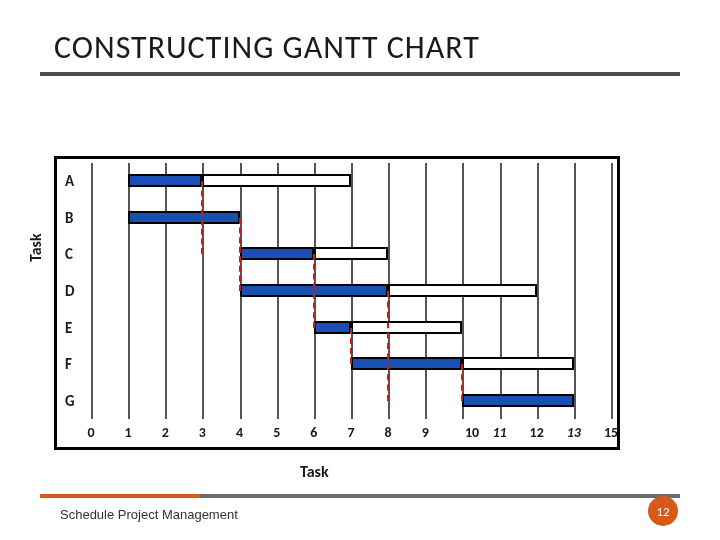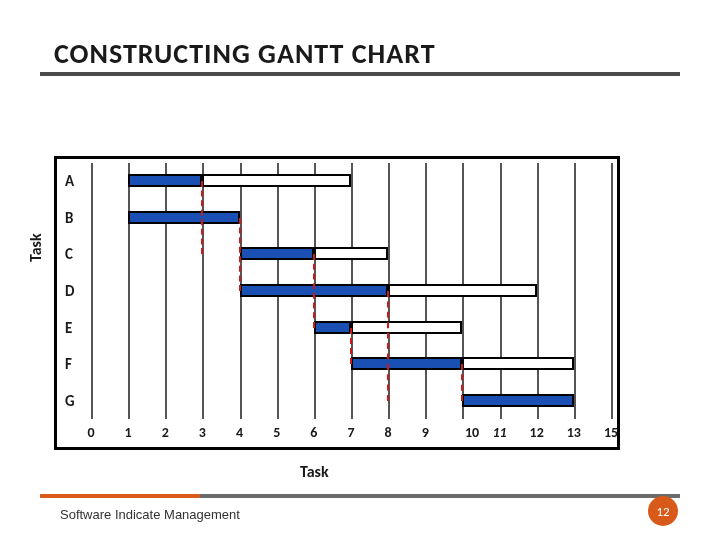--- a/index.html
+++ b/index.html
@@ -1,17 +1,17 @@
 <!DOCTYPE html>
 <html><head>
 <meta charset="utf-8">
 <style>
   html,body{margin:0;padding:0;width:720px;height:540px;background:#fff;font-family:Calibri,Arial,sans-serif;color:#1a1a1a;overflow:hidden}
   .slide{position:relative;width:720px;height:540px}
-  .title{position:absolute;left:54px;top:36px;font-size:28px;letter-spacing:1px;font-weight:700}
+  .title{position:absolute;left:54px;top:28px;font-size:32px;letter-spacing:1px;font-weight:400}
   .hr{position:absolute;left:40px;right:40px;top:72px;height:4px;background:#4a4a4a}
   .steps{position:absolute;left:54px;top:104px;font-size:16px;font-weight:bold;line-height:1.35}
   .chart-wrap{position:absolute;left:54px;top:156px;width:560px;height:288px;border:3px solid #000;background:#fff}
   .ylabel{position:absolute;left:26px;top:262px;font-weight:bold;font-size:16px;transform:rotate(-90deg);transform-origin:left top}
   .xlabel{position:absolute;left:300px;top:462px;font-weight:bold;font-size:16px}
   .chart{position:relative;width:100%;height:100%}
   .task-label{position:absolute;left:8px;font-weight:bold;font-size:15px;transform:translateY(-50%)}
   .plot{position:absolute;left:34px;right:6px;top:4px;bottom:28px}
   .gridline{position:absolute;top:0;bottom:0;width:2px;background:#555}
   .bar{position:absolute;height:13px;border:2px solid #000;box-sizing:border-box}
@@ -82,29 +82,29 @@
         <div class="xtick" style="left: 145.429px;">3</div>
         <div class="xtick" style="left: 182.571px;">4</div>
         <div class="xtick" style="left: 219.714px;">5</div>
         <div class="xtick" style="left: 256.857px;">6</div>
         <div class="xtick" style="left: 294px;">7</div>
         <div class="xtick" style="left: 331.143px;">8</div>
         <div class="xtick" style="left: 368.286px;">9</div>
         <div class="xtick" style="left: 415px;">10</div>
         <div class="xtick" style="left: 442.571px; font-style: italic;">11</div>
         <div class="xtick" style="left: 479.714px;">12</div>
-        <div class="xtick" style="left: 516.857px;">13</div>
+        <div class="xtick" style="left: 516.857px; font-style: italic;">13</div>
         <div class="xtick" style="left: 554px;">15</div>
         <div class="task-label" style="top: 22.2857px;">A</div>
         <div class="task-label" style="top: 58.8571px;">B</div>
         <div class="task-label" style="top: 95.4286px;">C</div>
         <div class="task-label" style="top: 132px;">D</div>
         <div class="task-label" style="top: 168.571px;">E</div>
         <div class="task-label" style="top: 205.143px;">F</div>
         <div class="task-label" style="top: 241.714px;">G</div>
       </div>
 </div>
 
 <div class="footer-bar"></div>
-<div class="footer-text">Software Indicate Management</div>
+<div class="footer-text">Schedule Project Management</div>
 <div class="pagebox">12</div>
 
 </div>
 
 </body></html>

